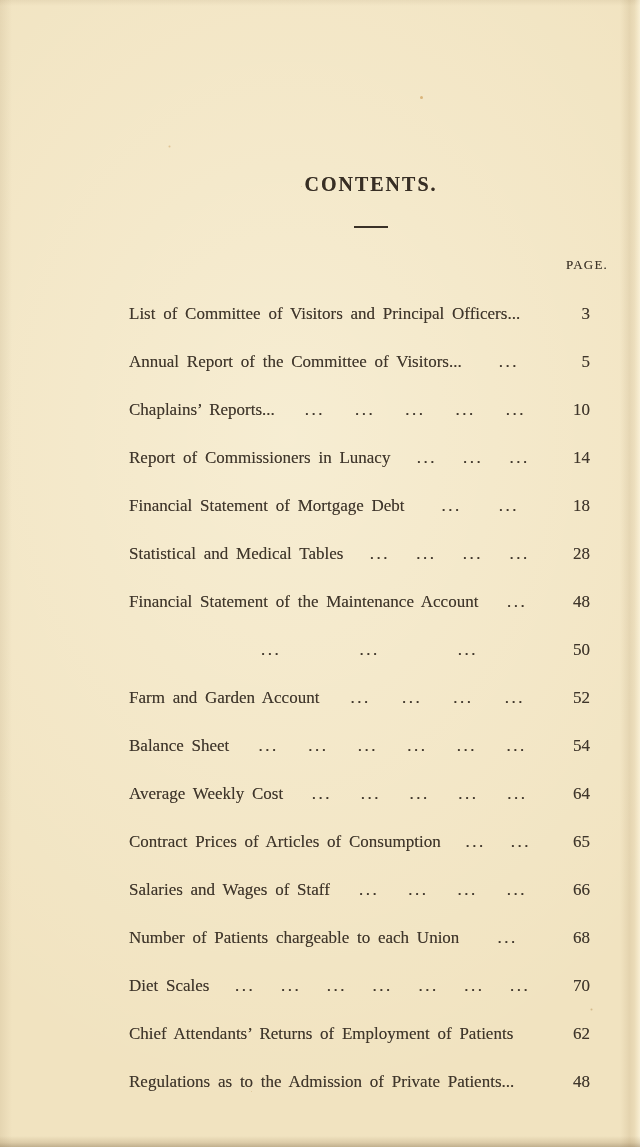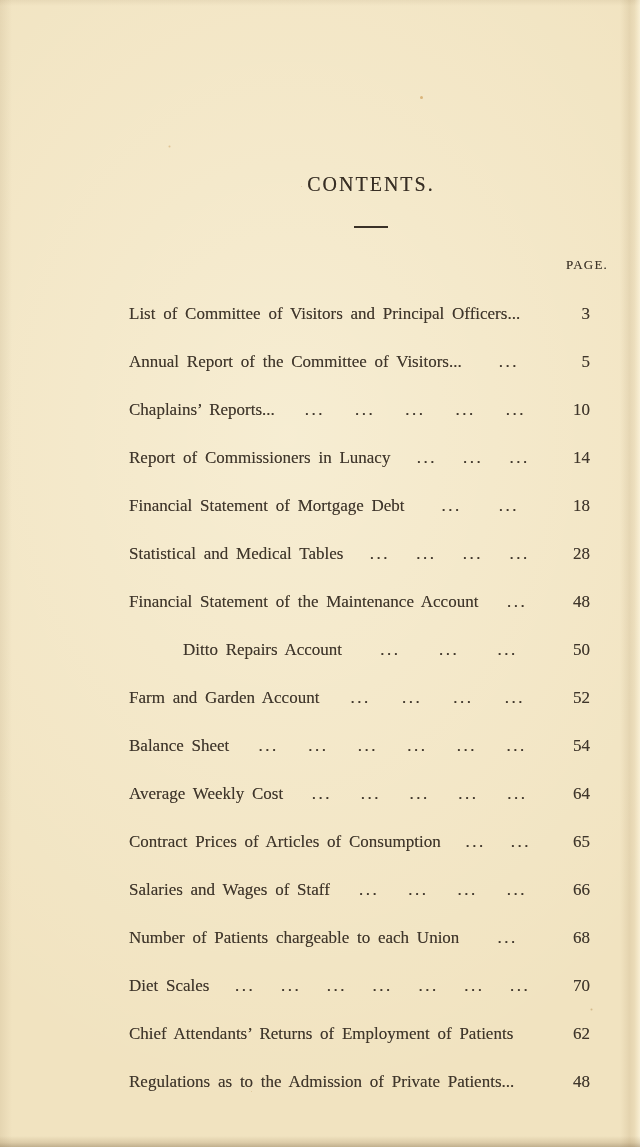--- a/index.html
+++ b/index.html
@@ -61,20 +61,21 @@
   }
 
   .title {
     position: absolute;
     left: 102px; right: 0; top: 173px;
     text-align: center;
     font-size: 20px;
     letter-spacing: 2px;
     color: #372e24;
     text-shadow: 0 0 0.5px rgba(55,46,36,0.55);
+    font-weight: bold;
   }
 
   .rule-wrap {
     position: absolute;
     left: 102px; right: 0; top: 226px;
     display: flex; justify-content: center;
   }
   .rule {
     width: 34px; height: 2px;
     background: #3a3127;
@@ -200,21 +201,20 @@
     <span class="pagenum">28</span>
   </div>
       <div class="row">
     <span class="label">Financial Statement of the Maintenance Account</span>
     <span class="leaders">
           <span class="dotgroup">...</span>
         </span>
     <span class="pagenum">48</span>
   </div>
       <div class="row indent">
-    <span class="label">Ditto Repairs Account</span>
     <span class="leaders">
           <span class="dotgroup">...</span>
           <span class="dotgroup">...</span>
           <span class="dotgroup">...</span>
         </span>
     <span class="pagenum">50</span>
   </div>
       <div class="row">
     <span class="label">Farm and Garden Account</span>
     <span class="leaders">

